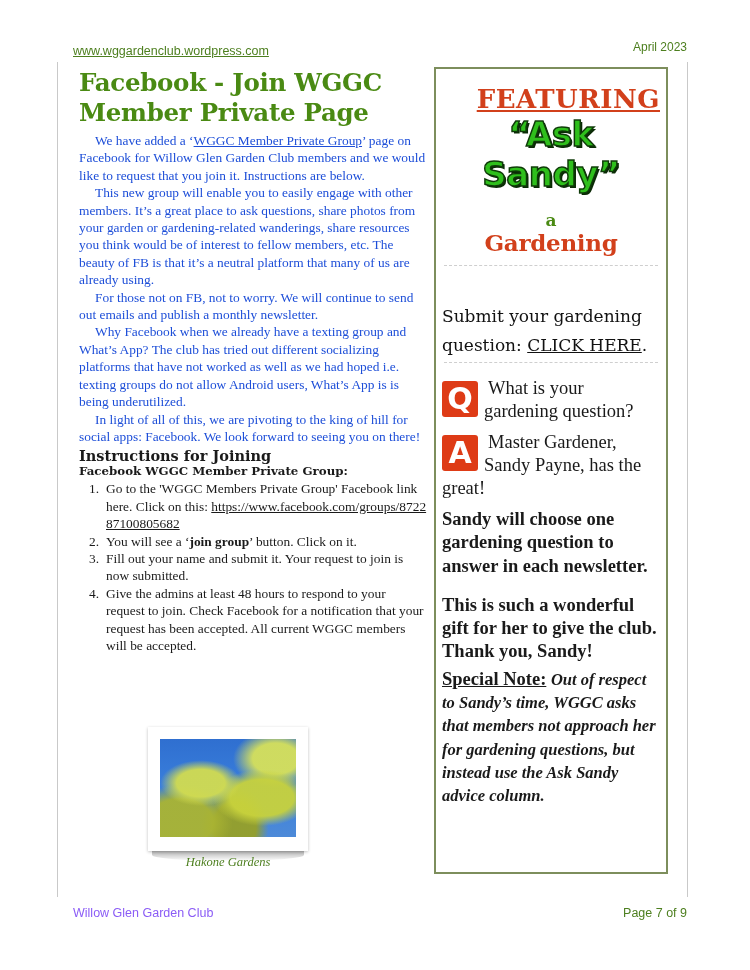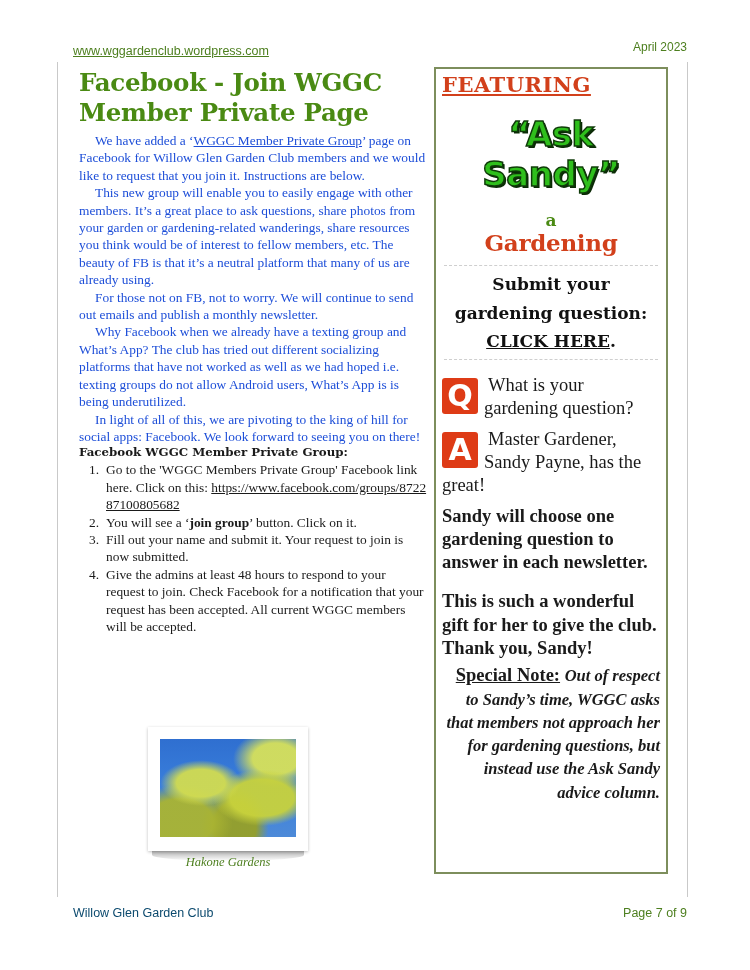--- a/index.html
+++ b/index.html
@@ -32,32 +32,32 @@
       radial-gradient(ellipse at 75% 60%, rgba(200,210,60,0.95) 0 22%, transparent 34%),
       radial-gradient(ellipse at 15% 85%, rgba(170,180,50,0.95) 0 20%, transparent 32%),
       radial-gradient(ellipse at 85% 20%, rgba(215,225,90,0.95) 0 14%, transparent 26%),
       radial-gradient(ellipse at 55% 90%, rgba(150,160,40,0.95) 0 20%, transparent 32%),
       linear-gradient(180deg, #2f6fd0 0%, #3a7fdc 50%, #4d8ad8 100%); }
   .photo-shadow { position: absolute; left: 4px; top: 122px; width: 152px; height: 12px; background: linear-gradient(180deg, rgba(0,0,0,0.35), rgba(0,0,0,0)); border-radius: 0 0 50% 50%; }
   .caption { position: absolute; left: 0; width: 160px; top: 128px; text-align: center; font-style: italic; font-size: 12.5px; color: #4d7f1f; }
 
   
   .side { position: absolute; left: 434px; top: 67px; width: 234px; height: 807px; border: 2px solid #7d8e5c; background: #fff; padding: 0 6px; }
-  .featuring { text-align: left; font-family: "DejaVu Serif", serif; font-weight: bold; font-size: 21px; color: #d2401b; text-decoration: underline; margin-top: 3px; letter-spacing: 0.5px; line-height: 26px; }
-  .ask-sandy { text-align: center; font-family: "DejaVu Sans", sans-serif; font-weight: bold; font-size: 34px; line-height: 40px; color: #2fbf1c; -webkit-text-stroke: 1.5px #0e3a08; text-shadow: 2px 2px 0 #0b2a06; letter-spacing: -0.5px; margin-top: 16px; }
+  .featuring { text-align: right; font-family: "DejaVu Serif", serif; font-weight: bold; font-size: 26px; color: #d2401b; text-decoration: underline; margin-top: 17px; letter-spacing: 0.5px; line-height: 26px; }
+  .ask-sandy { text-align: center; font-family: "DejaVu Sans", sans-serif; font-weight: bold; font-size: 34px; line-height: 40px; color: #2fbf1c; -webkit-text-stroke: 1.5px #0e3a08; text-shadow: 2px 2px 0 #0b2a06; letter-spacing: -0.5px; margin-top: 2px; }
   .a-word { text-align: center; font-family: "DejaVu Serif", serif; font-weight: bold; font-size: 17px; color: #4a8a13; margin-top: 16px; line-height: 20px; }
   .col-title { text-align: center; font-family: "DejaVu Serif", serif; font-weight: bold; font-size: 23px; line-height: 25px; color: #d2401b; letter-spacing: -0.3px; }
   .dash { height: 1px; border-top: 1px dashed #cfcfcf; margin: 0 2px; }
-  .submit { text-align: center; font-family: "DejaVu Serif", serif; font-weight: bold; font-size: 17px; line-height: 28.5px; color: #111; padding: 4px 0 3px; }
+  .submit { font-family: "DejaVu Serif", serif; font-weight: normal; font-size: 17px; line-height: 28.5px; color: #111; padding: 4px 0 3px; margin-top: 32px; }
   .qa { font-size: 18.5px; line-height: 23px; color: #1a1a1a; }
   .qa-box { display: inline-block; width: 36px; height: 36px; background: #de3b16; color: #fff; font-family: "DejaVu Sans", sans-serif; font-weight: bold; font-size: 30px; line-height: 36px; text-align: center; border-radius: 3px; float: left; margin: 4px 6px 0 0; }
   .side-p { font-size: 18.5px; line-height: 23.3px; color: #1a1a1a; font-weight: bold; }
   .italic { font-style: italic; }
 
-  .ftr-left { position: absolute; left: 73px; top: 906px; font-family: "Liberation Sans", "DejaVu Sans", sans-serif; font-size: 12.5px; color: #0c4a6e; }
+  .ftr-left { position: absolute; left: 73px; top: 906px; font-family: "Liberation Sans", "DejaVu Sans", sans-serif; font-size: 12.5px; color: #8b5cf6; }
   .ftr-right { position: absolute; right: 63px; top: 906px; font-family: "Liberation Sans", "DejaVu Sans", sans-serif; font-size: 12.5px; color: #4d7f1f; }
 </style>
 </head>
 <body>
 
 <a class="hdr-url">www.wggardenclub.wordpress.com</a>
 <div class="hdr-date">April 2023</div>
 
 <div class="vline-left"></div>
 <div class="vline-right"></div>
@@ -66,20 +66,21 @@
   <h1 class="title">
     <span>Facebook - Join WGGC</span><br>
     <span>Member Private Page</span>
   </h1>
   <p class="body-p first"><span>We have added a ‘</span><a class="u">WGGC Member Private Group</a><span>’ page on Facebook for Willow Glen Garden Club members and we would like to request that you join it. Instructions are below.</span></p>
   <p class="body-p">This new group will enable you to easily engage with other members. It’s a great place to ask questions, share photos from your garden or gardening-related wanderings, share resources you think would be of interest to fellow members, etc. The beauty of FB is that it’s a neutral platform that many of us are already using.</p>
   <p class="body-p">For those not on FB, not to worry. We will continue to send out emails and publish a monthly newsletter.</p>
   <p class="body-p">Why Facebook when we already have a texting group and What’s App? The club has tried out different socializing platforms that have not worked as well as we had hoped i.e. texting groups do not allow Android users, What’s App is is being underutilized.</p>
   <p class="body-p">In light of all of this, we are pivoting to the king of hill for social apps: Facebook. We look forward to seeing you on there!</p>
 
+  <div class="inst-h1">Instructions for Joining</div>
   <div class="inst-h2">Facebook WGGC Member Private Group:</div>
   <ol class="steps">
     <li><span class="num">1.</span><span>Go to the 'WGGC Members Private Group' Facebook link here. Click on this: </span><a class="u" style="word-break: break-all;">https://www.facebook.com/groups/872287100805682</a></li>
     <li><span class="num">2.</span><span>You will see a ‘</span><span class="b">join group</span><span>’ button. Click on it.</span></li>
     <li><span class="num">3.</span><span>Fill out your name and submit it. Your request to join is now submitted.</span></li>
     <li><span class="num">4.</span><span>Give the admins at least 48 hours to respond to your request to join. Check Facebook for a notification that your request has been accepted. All current WGGC members will be accepted.</span></li>
   </ol>
 </div>
 
 <div class="photo-wrap">
@@ -106,17 +107,17 @@
     <span style="padding-left:4px;">What is your gardening question?</span>
   </div>
   <div class="qa" style="margin-top:8px;">
     <span class="qa-box">A</span>
     <span style="padding-left:4px;">Master Gardener, Sandy Payne, has the great!</span>
   </div>
   <div style="clear:both;"></div>
 
   <p class="side-p" style="margin-top:8px;">Sandy will choose one gardening question to answer in each newsletter.</p>
   <p class="side-p" style="margin-top:16px;">This is such a wonderful gift for her to give the club. Thank you, Sandy!</p>
-  <p class="side-p" style="margin-top:4px;text-align:right;"><span class="u">Special Note:</span> <span class="italic" style="font-size:16.5px;">Out of respect to Sandy’s time, WGGC asks that members not approach her for gardening questions, but instead use the Ask Sandy advice column.</span></p>
+  <p class="side-p" style="margin-top:4px;"><span class="u">Special Note:</span> <span class="italic" style="font-size:16.5px;">Out of respect to Sandy’s time, WGGC asks that members not approach her for gardening questions, but instead use the Ask Sandy advice column.</span></p>
 </div>
 
 <div class="ftr-left">Willow Glen Garden Club</div>
 <div class="ftr-right">Page 7 of 9</div>
 
 </body></html>

